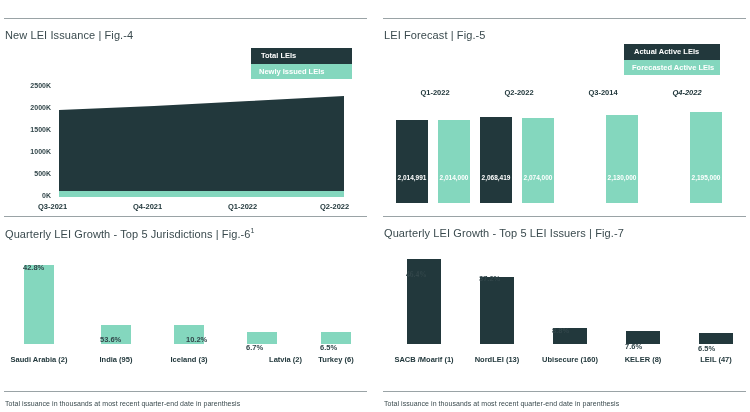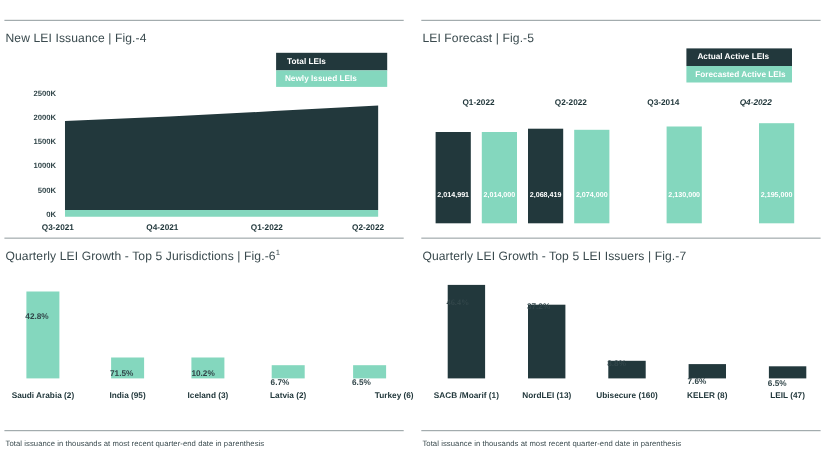--- a/index.html
+++ b/index.html
@@ -159,38 +159,38 @@
       </div>
     </div>
   </div>
 
   <div class="panel panel-bl">
     <div class="rule"></div>
     <div class="panel-title"><span>Quarterly LEI Growth - Top 5 Jurisdictions | Fig.-6</span><sup>1</sup></div>
 
     <div class="sb-plot">
       <div class="sb-bar mint" style="left:18px;width:30px;height:79px;"></div>
-      <div class="sb-val" style="left:17px;top:22px;">42.8%</div>
+      <div class="sb-val" style="left:17px;top:2px;">42.8%</div>
       <div class="sb-cat" style="left:-7px;width:80px;">Saudi Arabia (2)</div>
 
       <div class="sb-bar mint" style="left:95px;width:30px;height:19px;"></div>
-      <div class="sb-val" style="left:94px;top:74px;">71.5%</div>
+      <div class="sb-val" style="left:94px;top:74px;">53.6%</div>
       <div class="sb-cat" style="left:70px;width:80px;">India (95)</div>
 
       <div class="sb-bar mint" style="left:168px;width:30px;height:19px;"></div>
-      <div class="sb-val" style="left:168px;top:74px;">10.2%</div>
+      <div class="sb-val" style="left:180px;top:74px;">10.2%</div>
       <div class="sb-cat" style="left:143px;width:80px;">Iceland (3)</div>
 
       <div class="sb-bar mint" style="left:241px;width:30px;height:12px;"></div>
       <div class="sb-val" style="left:240px;top:82px;">6.7%</div>
-      <div class="sb-cat" style="left:216px;width:80px;">Latvia (2)</div>
+      <div class="sb-cat" style="left:216px;width:80px;text-align:right;">Latvia (2)</div>
 
       <div class="sb-bar mint" style="left:315px;width:30px;height:12px;"></div>
       <div class="sb-val" style="left:314px;top:82px;">6.5%</div>
-      <div class="sb-cat" style="left:290px;width:80px;text-align:right;">Turkey (6)</div>
+      <div class="sb-cat" style="left:290px;width:80px;">Turkey (6)</div>
     </div>
 
     <div class="rule-bottom"></div>
     <div class="footnote">Total issuance in thousands at most recent quarter-end date in parenthesis</div>
   </div>
 
   <div class="panel panel-br">
     <div class="rule"></div>
     <div class="panel-title">Quarterly LEI Growth - Top 5 LEI Issuers | Fig.-7</div>
 

